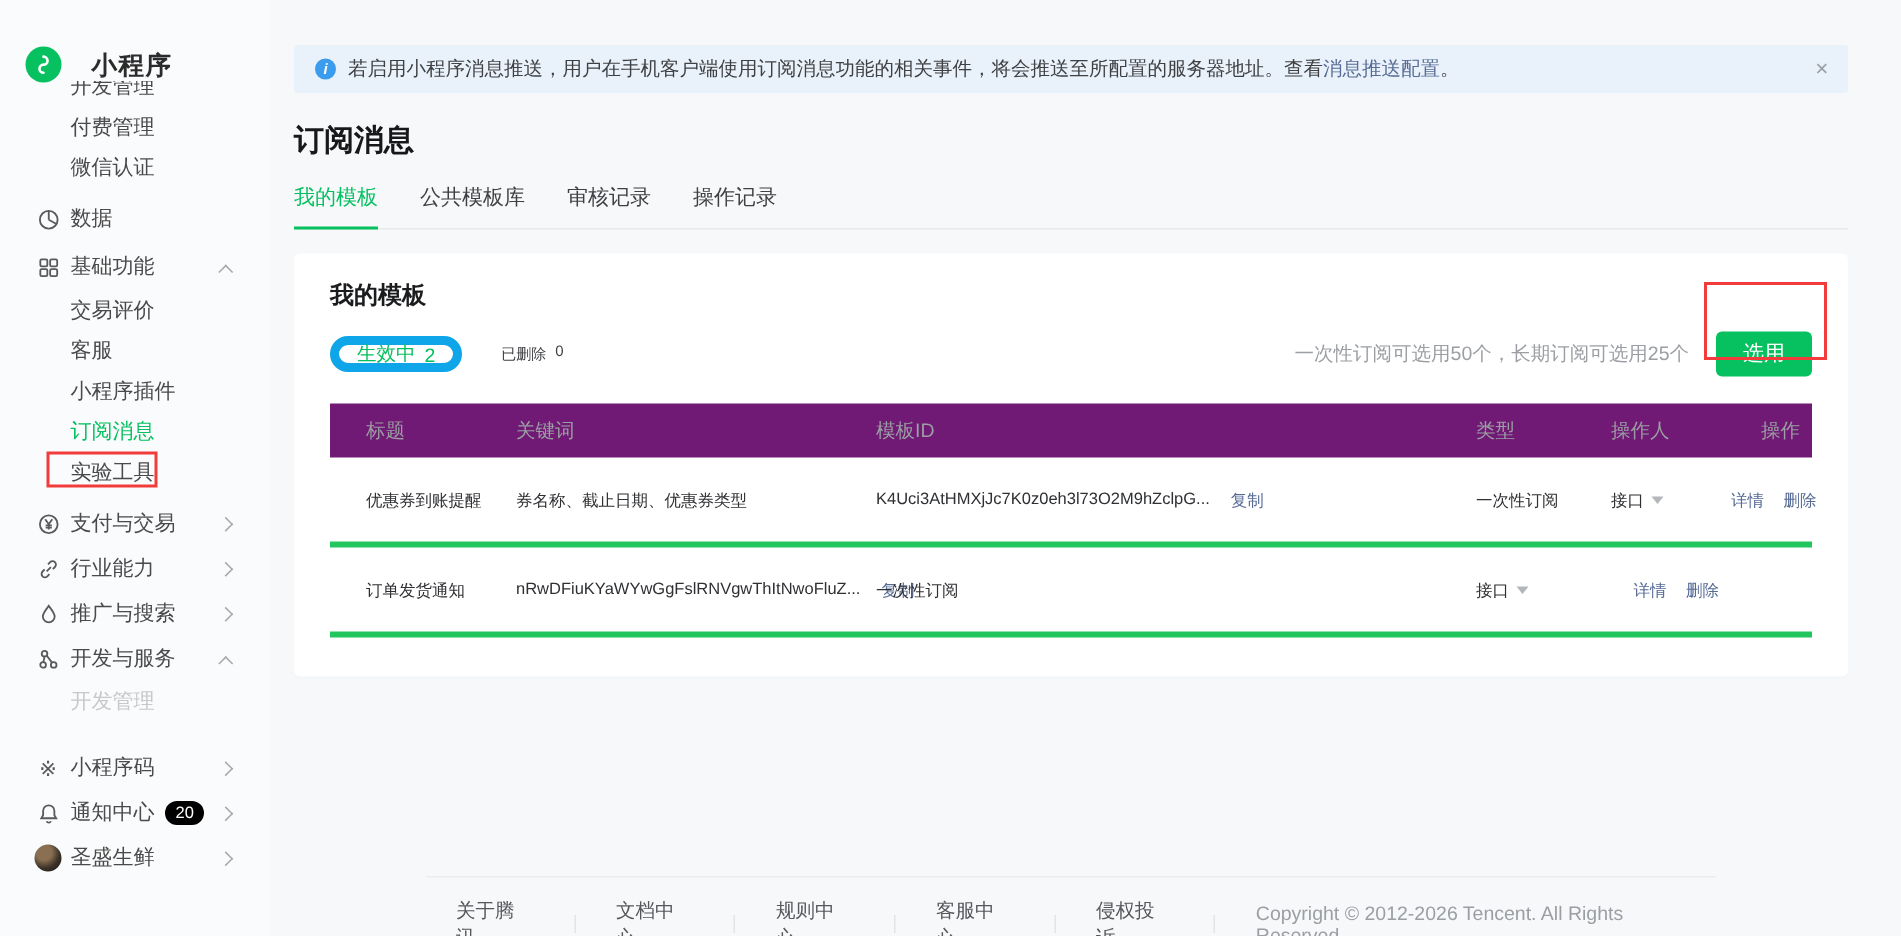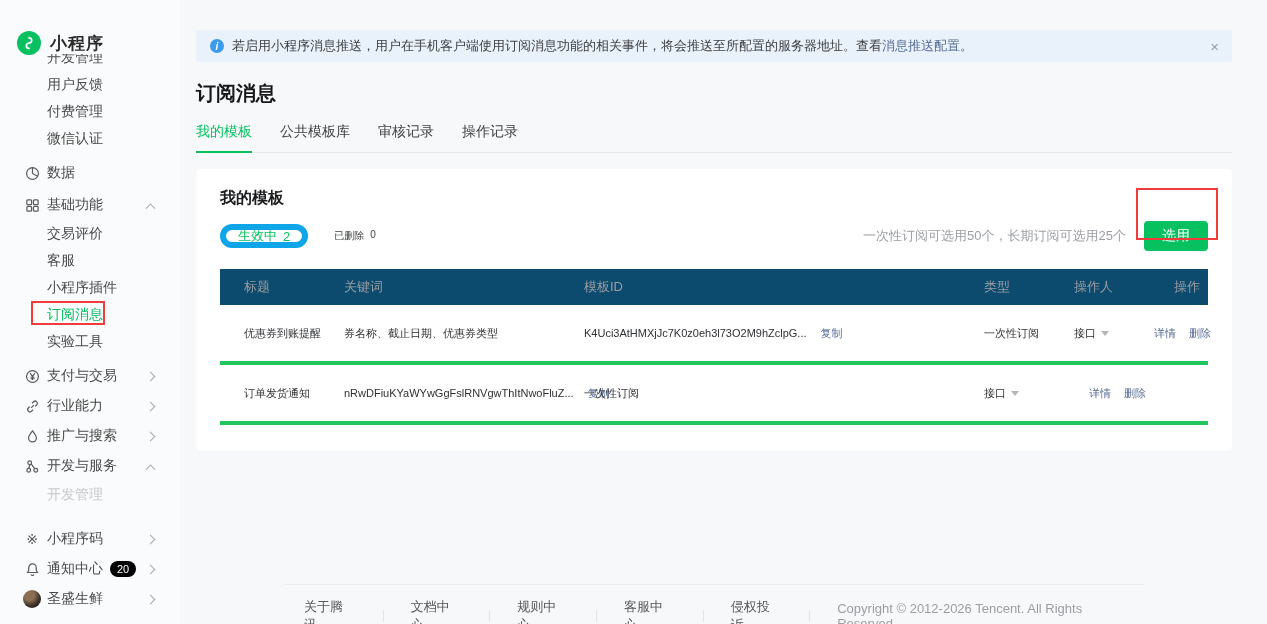--- a/index.html
+++ b/index.html
@@ -4,21 +4,21 @@
 <style>
   * { margin:0; padding:0; box-sizing:border-box; }
   html,body { width:1267px; height:624px; overflow:hidden; }
   body {
     font-family:"Liberation Sans","DejaVu Sans",sans-serif;
     background:#f7f8fa; color:#333; font-size:14px; position:relative;
   }
 
   
   .sidebar { position:absolute; left:0; top:0; width:180px; height:624px; background:#fafbfc; }
-  .logo-row { position:absolute; top:30px; left:17px; height:26px; display:flex; align-items:center; gap:9px; z-index:5; }
+  .logo-row { position:absolute; top:30px; left:17px; height:26px; display:flex; align-items:center; gap:20px; z-index:5; }
   .logo-circle { width:24px; height:24px; border-radius:50%; background:#07c160; display:flex; align-items:center; justify-content:center; }
   .logo-circle svg { display:block; }
   .logo-text { font-size:17px; font-weight:600; color:#2b2b2b; letter-spacing:1px; }
   .menu { position:absolute; top:54px; left:0; right:0; bottom:0; overflow:hidden; }
   .s-item { position:relative; display:flex; align-items:center; height:27px; padding-left:47px; color:#4a4a4a; cursor:pointer; }
   .s-item.top { height:30px; }
   .s-item.active .s-label { color:#07c160; }
   .s-item.disabled { color:#c6c8ca; }
   .s-icon { position:absolute; left:24px; width:16px; height:16px; display:flex; align-items:center; justify-content:center; color:#5a5a5a; font-size:14px; line-height:1; }
   .s-icon svg { display:block; }
@@ -52,21 +52,21 @@
   .filters-row { margin-top:12px; padding:0 24px; height:30px; display:flex; align-items:center; }
   .pill { display:inline-flex; align-items:center; border:6px solid #0ea5e9; color:#07c160; border-radius:13px;
     height:24px; padding:0 12px; font-size:13px; gap:6px; cursor:pointer; }
   .deleted-filter { margin-left:26px; font-size:10px; color:#3f4043; cursor:pointer; display:inline-flex; gap:6px; }
   .filters-right { margin-left:auto; display:flex; align-items:center; }
   .quota-hint { font-size:13px; color:#9b9ea3; margin-right:18px; }
   .select-btn { width:64px; height:30px; background:#07c160; color:#fff; border:none; border-radius:4px; font-size:14px; cursor:pointer; }
 
   .table { margin:18px 24px 0; }
   .t-head, .t-row { display:grid; grid-template-columns:124px 240px 400px 90px 80px 1fr; align-items:center; }
-  .t-head { background:#0c4a6e; height:36px; font-size:13px; color:#9b9ea3; }
+  .t-head { background:#701a75; height:36px; font-size:13px; color:#9b9ea3; }
   .t-row { height:60px; border-bottom:4px solid #22c55e; font-size:11px; color:#2f3033; }
   .t-head > div:first-child, .t-row > div:first-child { padding-left:24px; }
   .c-actions { text-align:right; padding-right:8px; white-space:nowrap; }
   .c-id { display:flex; align-items:center; gap:14px; white-space:nowrap; }
   .link { color:#576b95; text-decoration:none; cursor:pointer; }
   .c-op { white-space:nowrap; }
   .caret { display:inline-block; width:0; height:0; border-left:4px solid transparent; border-right:4px solid transparent;
     border-top:5px solid #b3b6ba; margin-left:5px; vertical-align:middle; }
   .c-actions .link + .link { margin-left:10px; }
 
@@ -95,23 +95,20 @@
       </svg>
     </span>
     <span class="logo-text">小程序</span>
   </div>
 
   <div class="menu">
     <div class="s-item cut">
       <span class="s-label">开发管理</span>
     </div>
     <div class="s-item">
-      <span class="s-label">用户反馈</span>
-    </div>
-    <div class="s-item">
       <span class="s-label">付费管理</span>
     </div>
     <div class="s-item">
       <span class="s-label">微信认证</span>
     </div>
 
     <div class="s-item top m6">
       <span class="s-icon">
         <svg width="15" height="15" viewBox="0 0 16 16" fill="none" stroke="#5a5a5a" stroke-width="1.3">
           <circle cx="8" cy="8" r="6.3"></circle>

